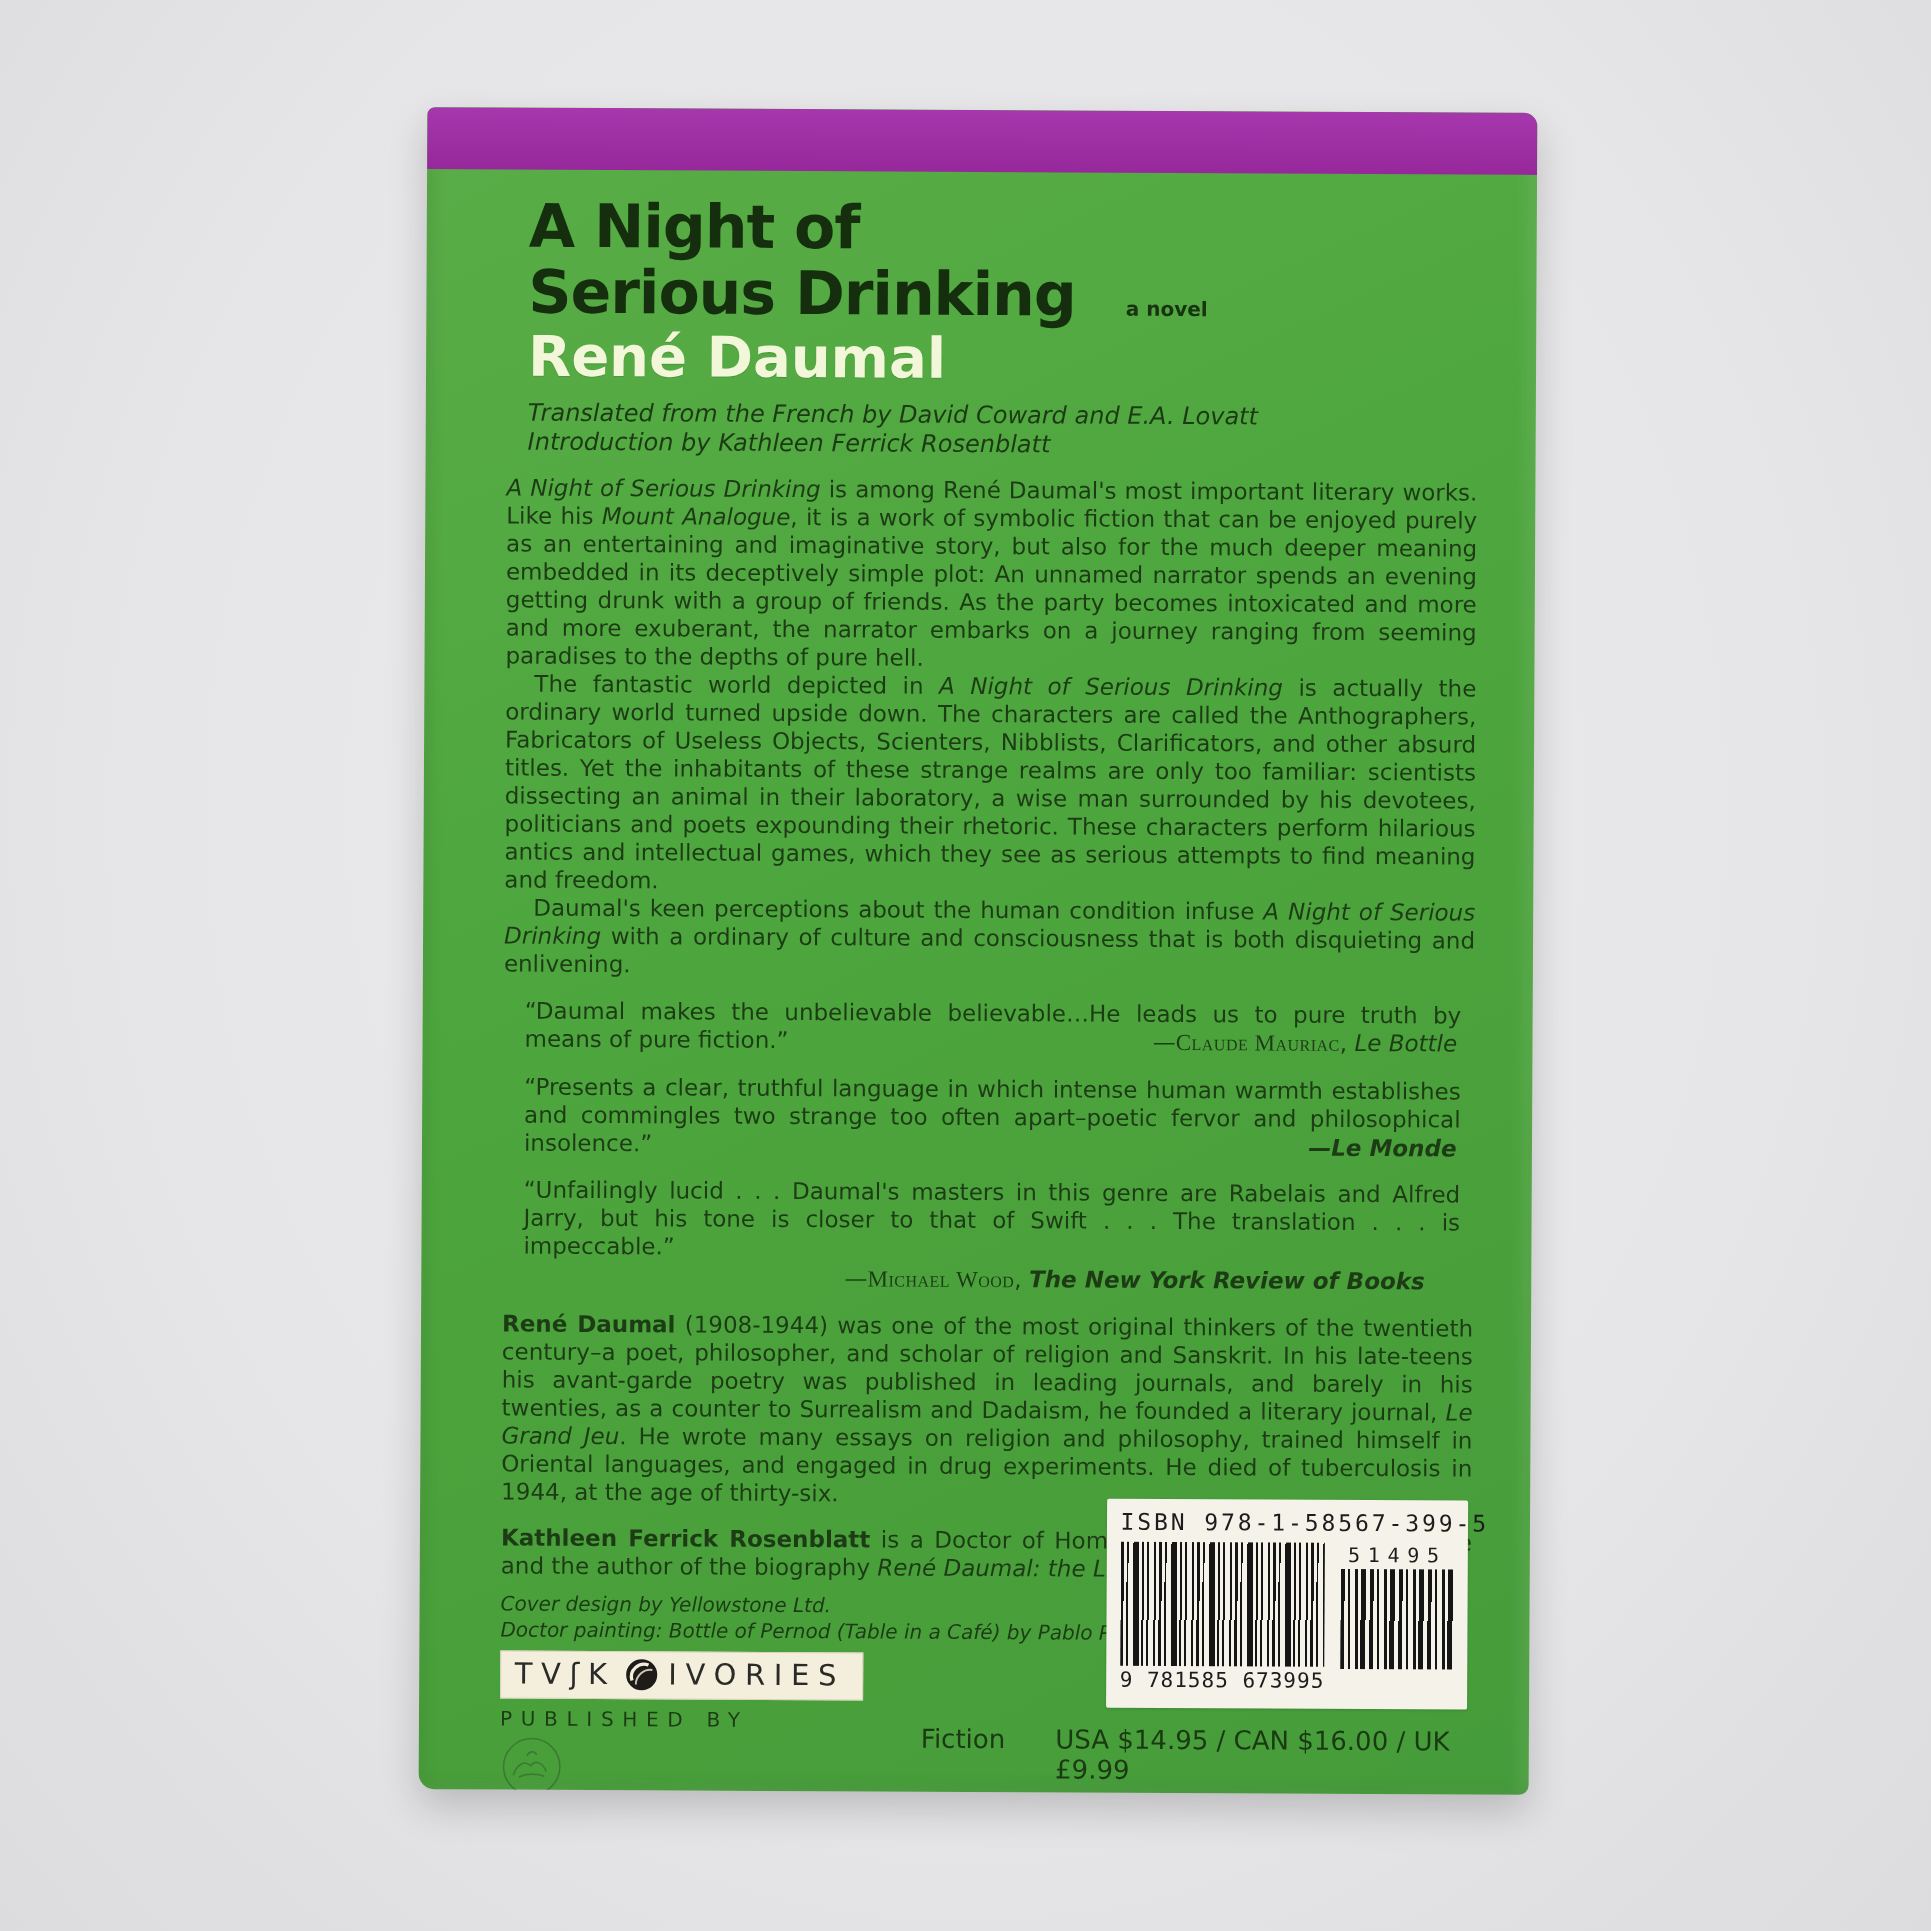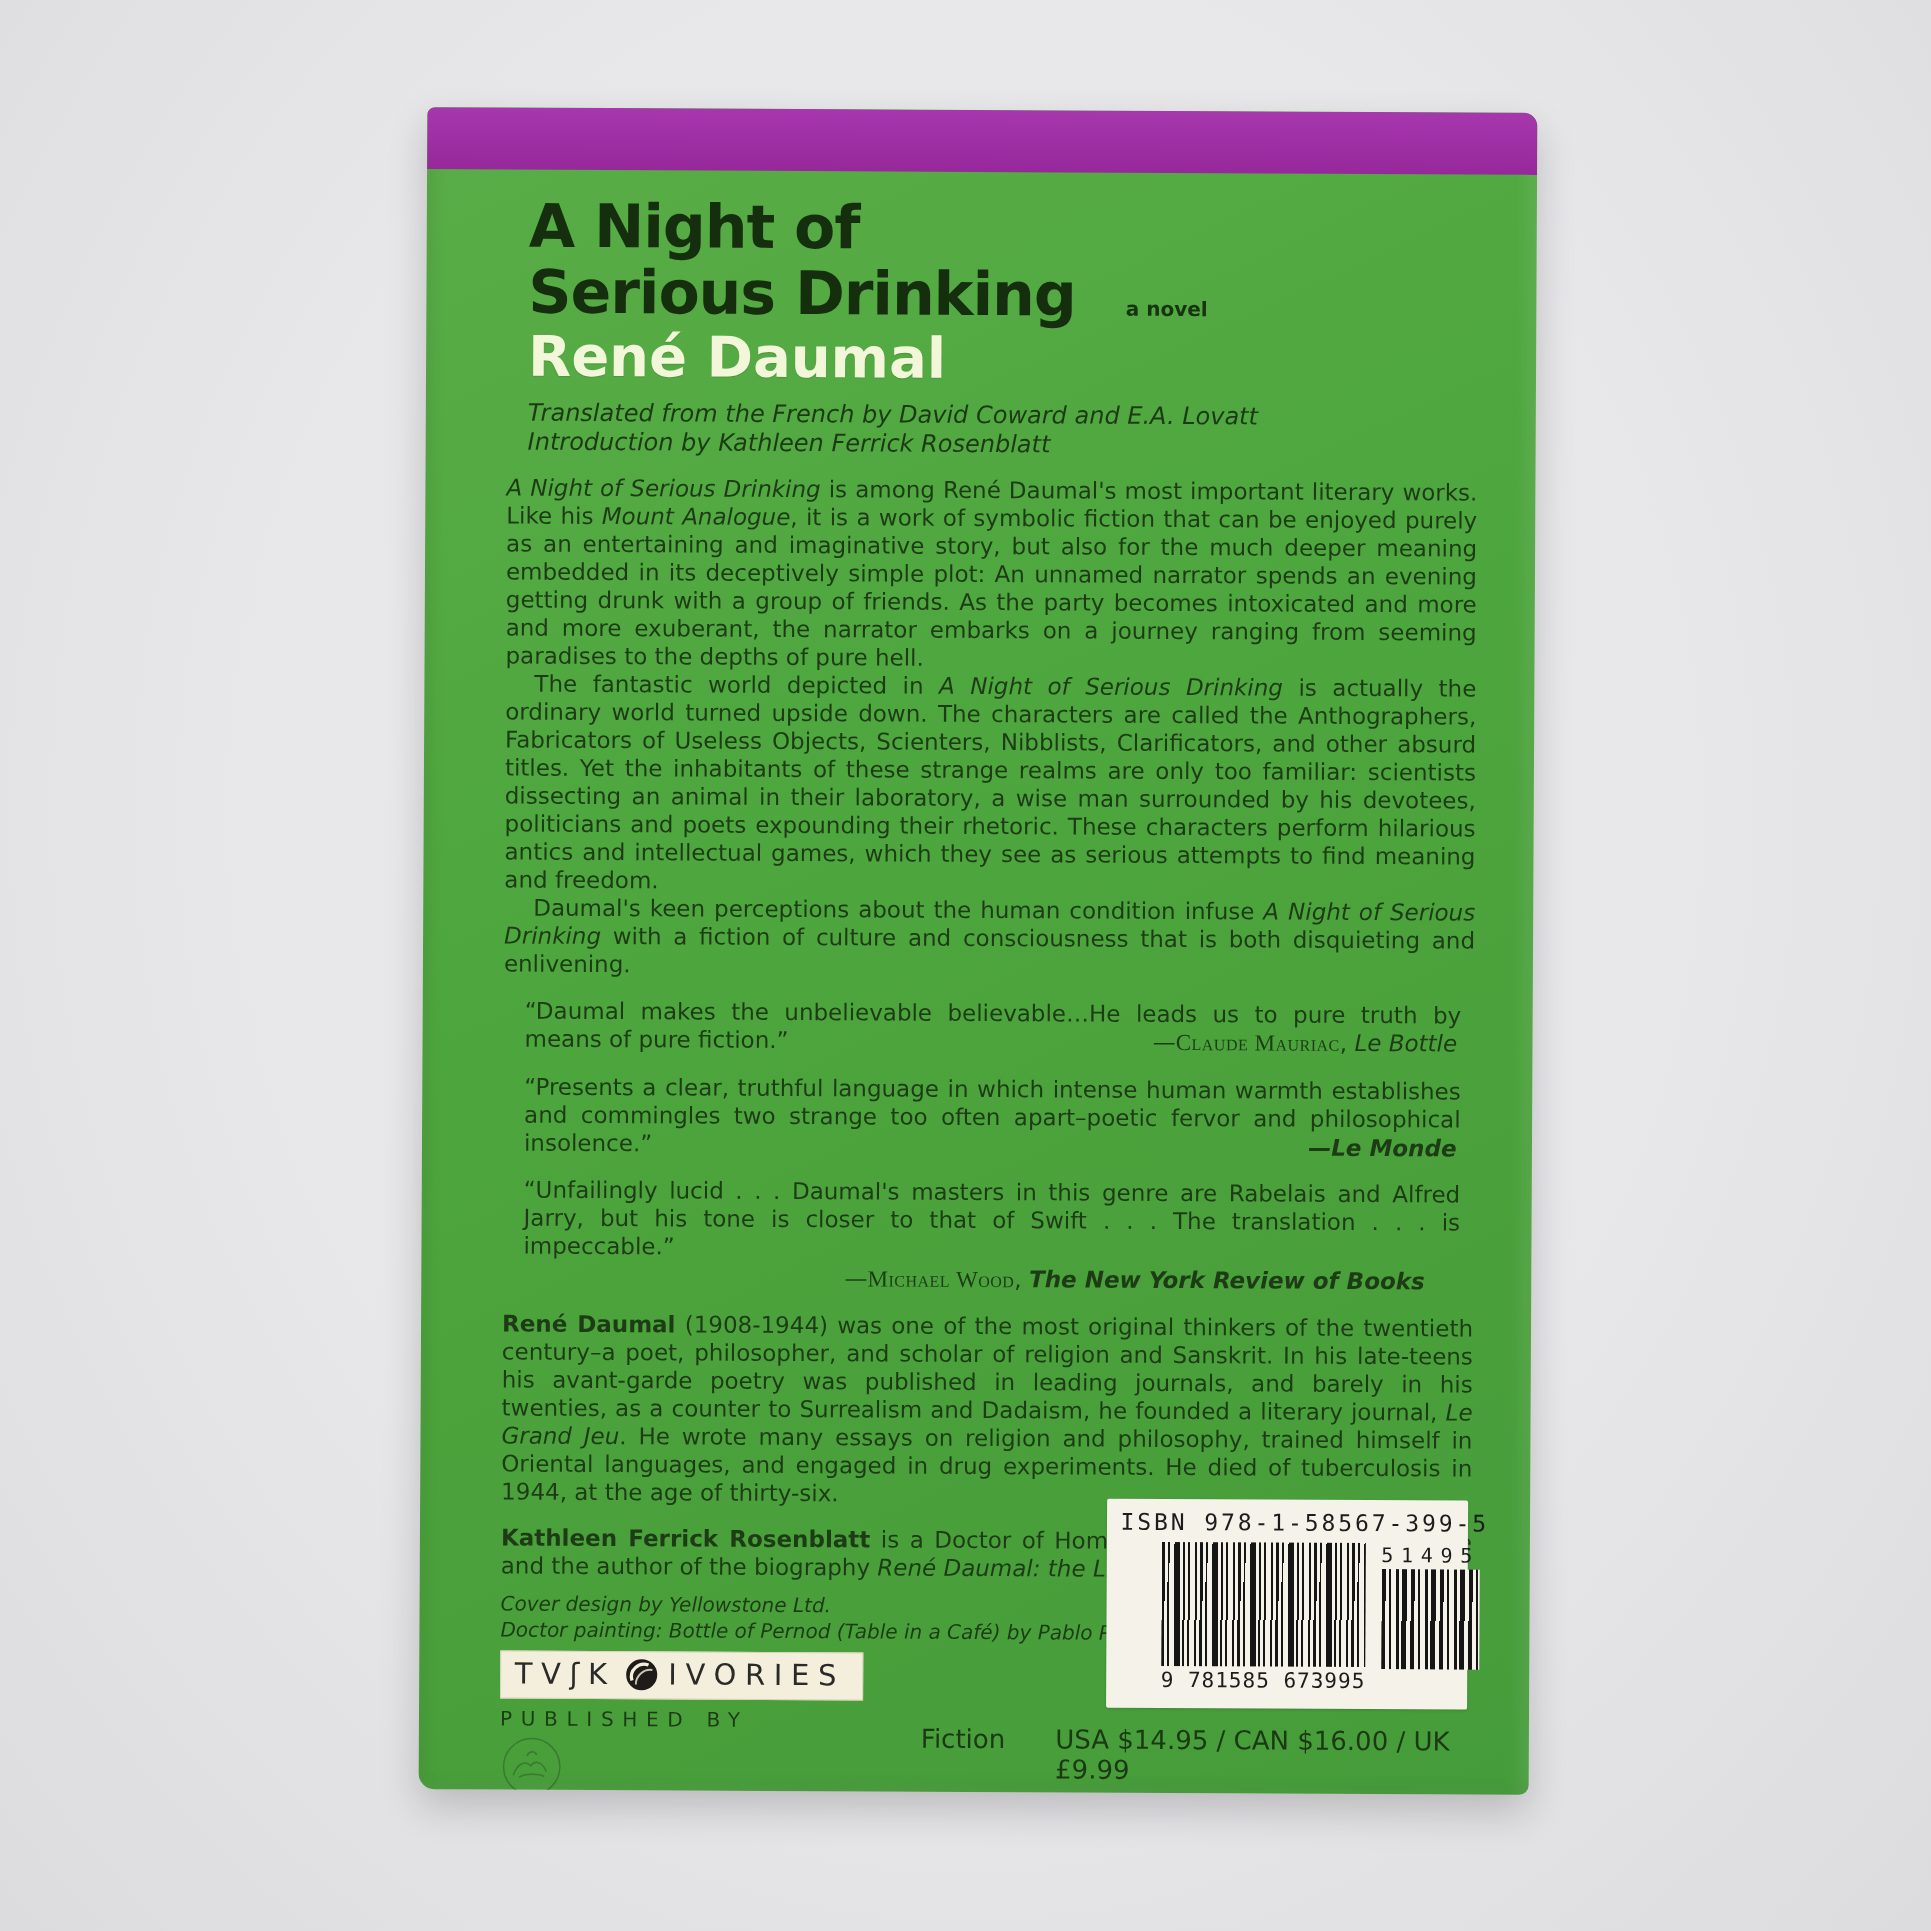--- a/index.html
+++ b/index.html
@@ -47,21 +47,21 @@
   .tusk-icon{width:33px;height:33px;flex:0 0 auto;}
   .published-by{margin-top:7.7px;font-size:20px;letter-spacing:8.7px;color:#1d3c15;}
   .stamp{margin-top:3.9px;width:64px;height:64px;opacity:0.55;}
   .isbn-box{
     position:absolute;left:687px;top:1388px;width:361px;height:209px;
     background:#f4f2e9;border-radius:1.9px;box-shadow:0 1px 2.9px rgba(0,0,0,0.15);
     padding:9.7px 13.5px;box-sizing:border-box;color:#1c1c1c;
   }
   .isbn-line{font-family:"DejaVu Sans Mono", monospace;font-size:23px;letter-spacing:2.9px;text-align:center;white-space:nowrap;}
   .barcode-row{display:flex;margin-top:7.7px;gap:15.4px;align-items:flex-start;}
-  .barcode-main-wrap{width:205px;margin-left:41px;}
+  .barcode-main-wrap{width:205px;}
   .barcode-main{
     height:124px;
     background:repeating-linear-gradient(90deg,
       #151515 0 2.9px, #f4f2e9 2.9px 5.8px, #151515 5.8px 7.7px, #f4f2e9 7.7px 12.6px,
       #151515 12.6px 18.3px, #f4f2e9 18.3px 21px, #151515 21px 23px, #f4f2e9 23px 26px,
       #151515 26px 28px, #f4f2e9 28px 33px, #151515 33px 35px, #f4f2e9 35px 38px);
   }
   .ean-digits{font-family:"DejaVu Sans Mono", monospace;font-size:21px;letter-spacing:1px;margin-top:1.9px;white-space:nowrap;}
   .barcode-small-wrap{width:114px;}
   .price-code{font-family:"DejaVu Sans Mono", monospace;font-size:20px;letter-spacing:7.7px;text-align:center;white-space:nowrap;}
@@ -95,21 +95,21 @@
     </div>
 
     <div class="credits">
       <div>Translated from the French by David Coward and E.A. Lovatt</div>
       <div>Introduction by Kathleen Ferrick Rosenblatt</div>
     </div>
 
     <div class="synopsis">
       <p class="rich"><span class="seg-i">A Night of Serious Drinking</span><span> is among René Daumal's most important literary works. Like his </span><span class="seg-i">Mount Analogue</span><span>, it is a work of symbolic fiction that can be enjoyed purely as an entertaining and imaginative story, but also for the much deeper meaning embedded in its deceptively simple plot: An unnamed narrator spends an evening getting drunk with a group of friends. As the party becomes intoxicated and more and more exuberant, the narrator embarks on a journey ranging from seeming paradises to the depths of pure hell.</span></p>
       <p class="rich para-indent"><span>The fantastic world depicted in </span><span class="seg-i">A Night of Serious Drinking</span><span> is actually the ordinary world turned upside down. The characters are called the Anthographers, Fabricators of Useless Objects, Scienters, Nibblists, Clarificators, and other absurd titles. Yet the inhabitants of these strange realms are only too familiar: scientists dissecting an animal in their laboratory, a wise man surrounded by his devotees, politicians and poets expounding their rhetoric. These characters perform hilarious antics and intellectual games, which they see as serious attempts to find meaning and freedom.</span></p>
-      <p class="rich para-indent"><span>Daumal's keen perceptions about the human condition infuse </span><span class="seg-i">A Night of Serious Drinking</span><span> with a fiction of culture and consciousness that is both disquieting and enlivening.</span></p>
+      <p class="rich para-indent"><span>Daumal's keen perceptions about the human condition infuse </span><span class="seg-i">A Night of Serious Drinking</span><span> with a ordinary of culture and consciousness that is both disquieting and enlivening.</span></p>
     </div>
 
     <blockquote class="quote">
       <p class="rich"><span>“Daumal makes the unbelievable believable…He leads us to pure truth by means of pure fiction.”</span></p>
       <span class="attr attr-inline"><span>—</span><span class="seg-sc">Claude Mauriac</span><span>, </span><span class="seg-i">Le Bottle</span></span>
     </blockquote>
 
     <blockquote class="quote">
       <p class="rich"><span>“Presents a clear, truthful language in which intense human warmth establishes and commingles two strange too often apart–poetic fervor and philosophical insolence.”</span></p>
       <span class="attr attr-inline"><span class="seg-bi">—Le Monde</span></span>

